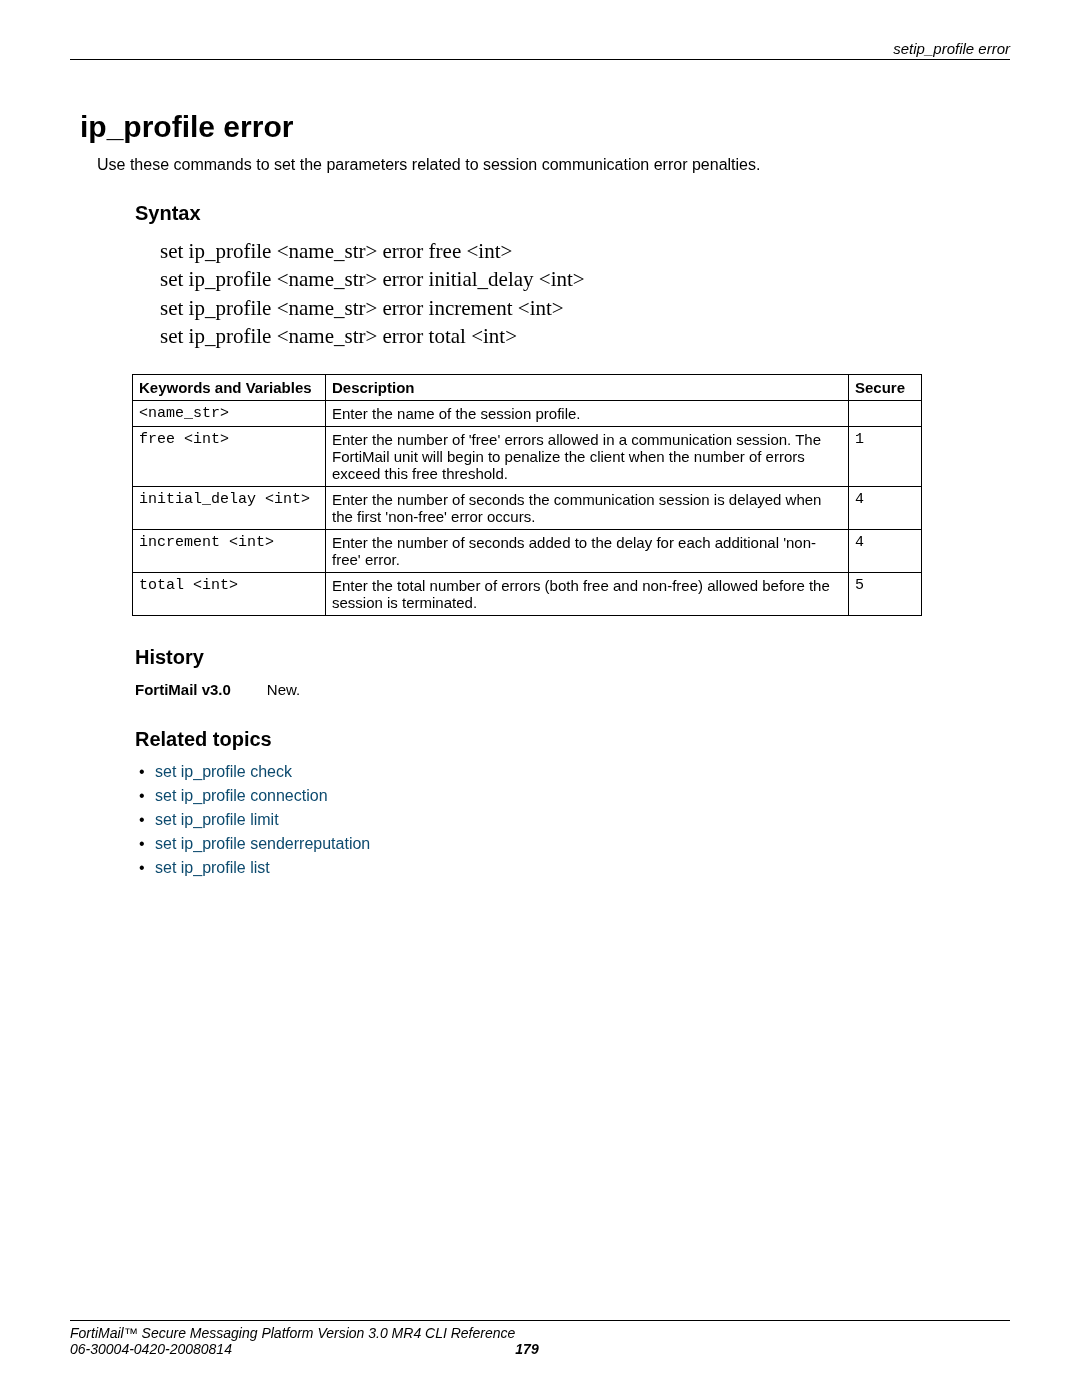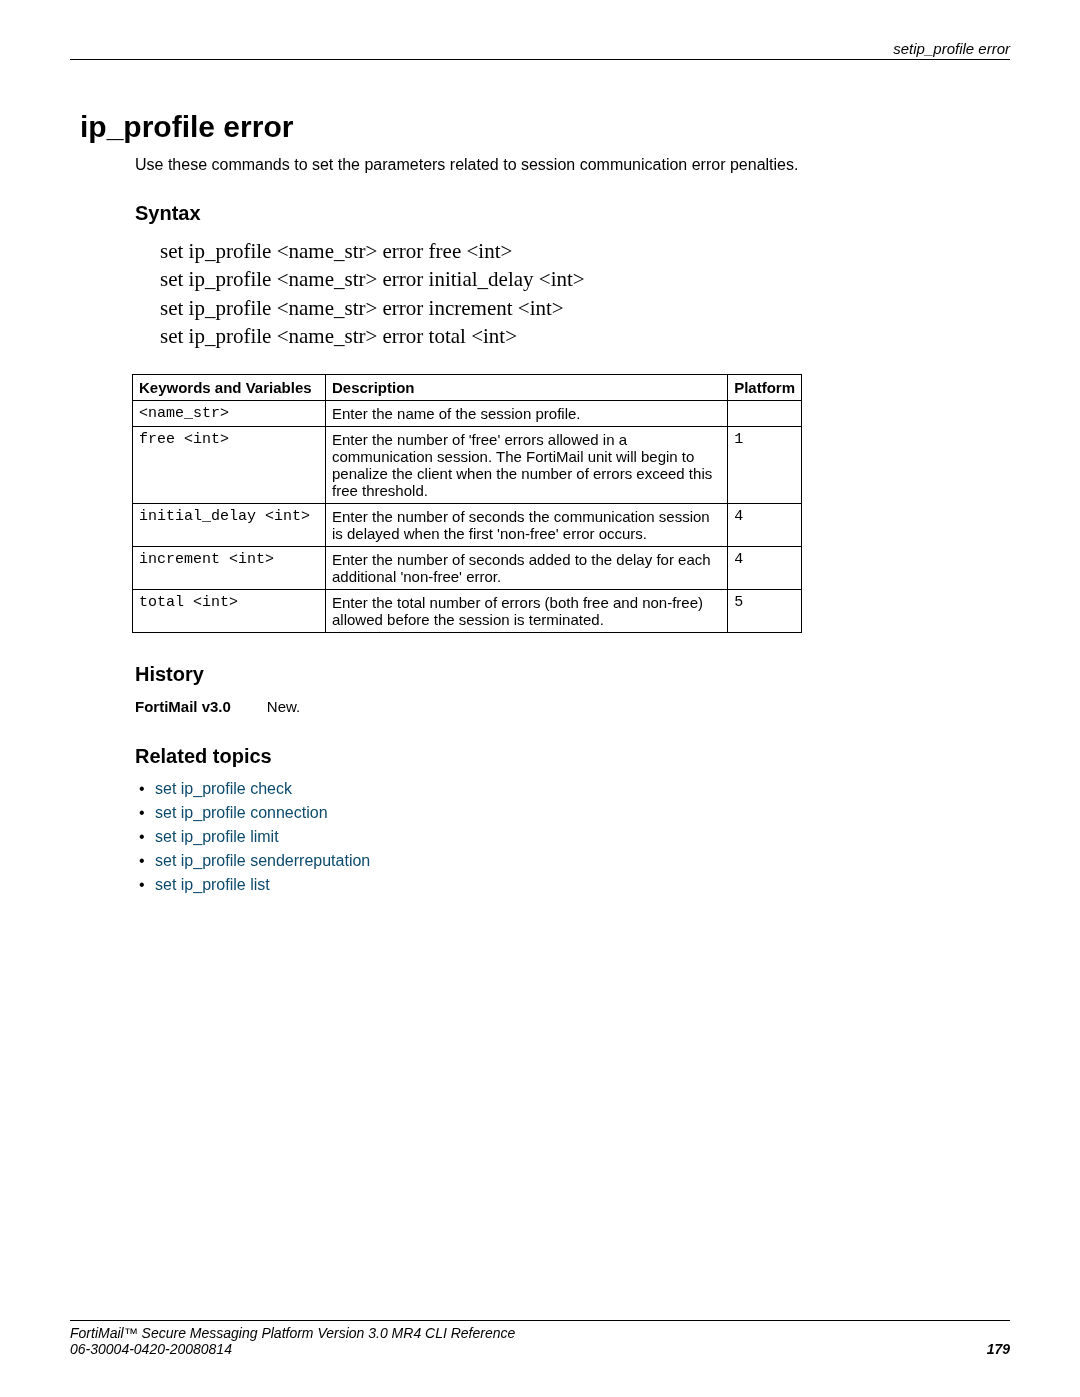--- a/index.html
+++ b/index.html
@@ -25,37 +25,37 @@
     padding-bottom: 2px;
     margin-bottom: 50px;
   }
   h1.title {
     font-size: 30px;
     font-weight: bold;
     margin: 0 0 12px 10px;
   }
   .intro {
     font-size: 16px;
-    margin: 0 0 28px 65px;
+    margin: 0 0 28px 27px;
   }
   h2.section {
     font-size: 20px;
     font-weight: bold;
     margin: 0 0 12px 65px;
   }
   pre.syntax {
     font-family: Liberation Serif, serif;
     font-size: 21px;
     margin: 0 0 24px 90px;
     line-height: 1.35;
   }
   table.kv {
     border-collapse: collapse;
     margin: 0 0 30px 62px;
-    width: 670px;
+    width: 790px;
   }
   table.kv th, table.kv td {
     border: 1px solid #000;
     padding: 4px 6px;
     font-size: 15px;
     vertical-align: top;
     text-align: left;
   }
   table.kv th {
     font-weight: bold;
@@ -91,21 +91,21 @@
   ul.related a {
     color: #0c4a6e;
     text-decoration: none;
   }
   .footer {
     position: absolute;
     bottom: 40px;
     left: 70px;
     right: 70px;
     display: flex;
-    justify-content: space-between;
+    justify-content: flex-start;
     align-items: flex-end;
     font-style: italic;
     font-size: 14px;
     border-top: 1px solid #000;
     padding-top: 4px;
   }
   .footer .page-num {
     font-weight: bold;
     font-style: italic;
   }
@@ -129,21 +129,21 @@
   <pre class="syntax">set ip_profile &lt;name_str&gt; error free &lt;int&gt;
 set ip_profile &lt;name_str&gt; error initial_delay &lt;int&gt;
 set ip_profile &lt;name_str&gt; error increment &lt;int&gt;
 set ip_profile &lt;name_str&gt; error total &lt;int&gt;</pre>
 
   <table class="kv">
     <thead>
       <tr>
         <th class="col-kw">Keywords and Variables</th>
         <th>Description</th>
-        <th class="col-def">Platform</th>
+        <th class="col-def">Secure</th>
       </tr>
     </thead>
     <tbody>
       <tr>
         <td class="mono">&lt;name_str&gt;</td>
         <td>Enter the name of the session profile.</td>
         <td class="mono"></td>
       </tr>
       <tr>
         <td class="mono">free &lt;int&gt;</td>

